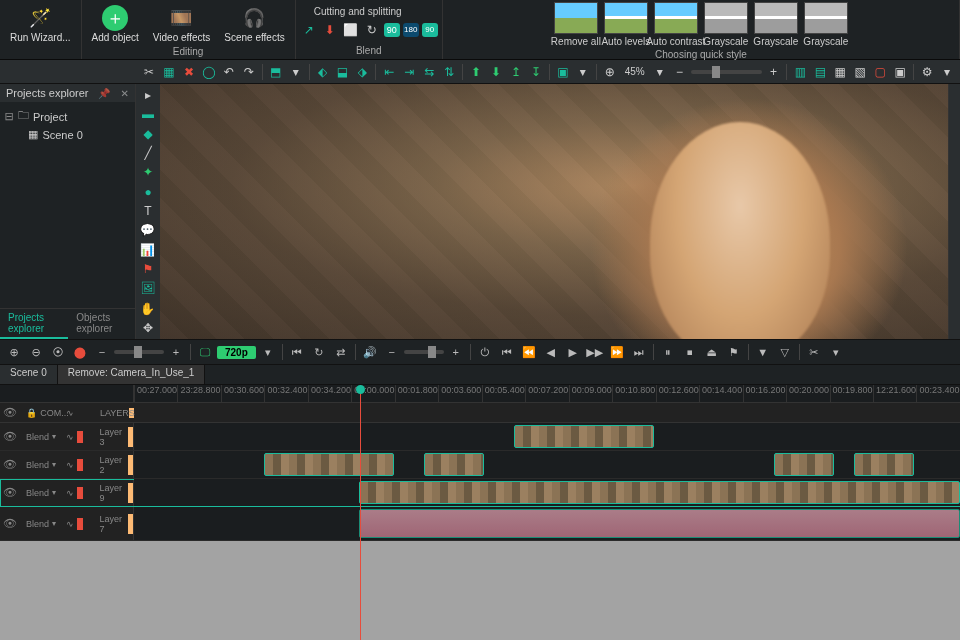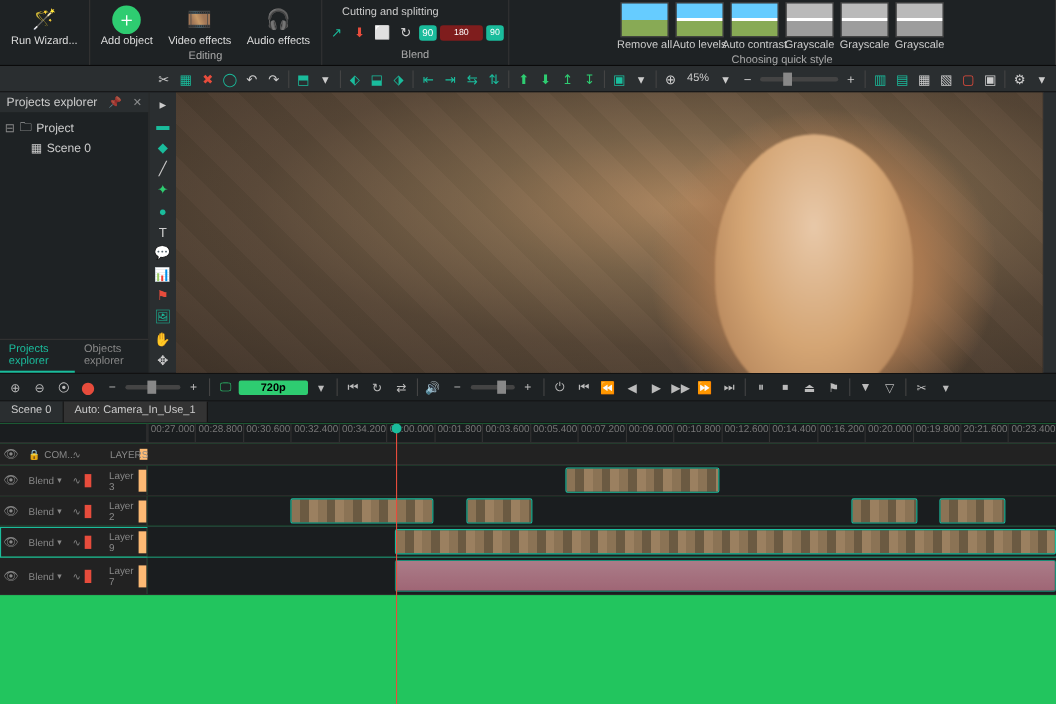--- a/index.html
+++ b/index.html
@@ -43,36 +43,36 @@
 .stool.red{color:#e74c3c}
 .stool.green{color:#2ecc71}
 .preview{flex:1;background:#111;display:flex;align-items:center;justify-content:center;position:relative}
 .preview-img{width:100%;height:100%;background:radial-gradient(ellipse at 60% 40%,#d4a574 0%,#8b7355 30%,#5a4a3a 60%,#3a3028 100%);position:relative;overflow:hidden}
 .preview-img::before{content:"";position:absolute;inset:0;background:repeating-linear-gradient(45deg,rgba(90,70,55,.3) 0 20px,rgba(70,55,40,.3) 20px 40px)}
 .face{position:absolute;right:15%;top:15%;width:180px;height:240px;background:radial-gradient(ellipse at 50% 35%,#e8c8a8 0%,#d4a574 50%,#a87850 100%);border-radius:50% 50% 45% 45%;filter:blur(1px)}
 .hair{position:absolute;right:5%;top:5%;width:320px;height:300px;background:radial-gradient(ellipse,#c89860 0%,#a87850 40%,transparent 70%);border-radius:50%}
 .right-scroll{width:12px;background:#2a2e30;border-left:1px solid #333}
 .transport{display:flex;align-items:center;background:#1e2224;height:26px;padding:0 4px;gap:2px;border-top:1px solid #111;border-bottom:1px solid #111}
 .trbtn{width:20px;height:20px;display:flex;align-items:center;justify-content:center;cursor:pointer;color:#bbb;font-size:11px}
-.res-badge{background:#2ecc71;color:#000;padding:1px 20px;border-radius:2px;font-size:10px;font-weight:bold}
+.res-badge{background:#2ecc71;color:#000;padding:1px 8px;border-radius:2px;font-size:10px;font-weight:bold}
 .timeline-tabs{display:flex;background:#1e2224;height:20px;border-bottom:1px solid #111}
 .ttab{padding:2px 10px;font-size:10px;cursor:pointer;background:#2a2e30;border-right:1px solid #111;color:#ccc}
 .ttab.active{background:#333}
 .ruler{display:flex;height:18px;background:#1a1d1f;border-bottom:1px solid #333;position:relative;font-size:9px;color:#777}
 .ruler-labels{position:absolute;left:134px;right:0;top:0;bottom:0;display:flex}
 .ruler-tick{flex:1;border-left:1px solid #333;padding-left:2px;white-space:nowrap;overflow:hidden}
 .playhead{position:absolute;top:0;bottom:0;width:1px;background:#e74c3c;left:360px;z-index:10}
 .playhead::before{content:"";position:absolute;top:0;left:-4px;width:9px;height:9px;background:#1abc9c;border-radius:50%}
-.timeline-body{flex:1;background:#22c55e;overflow:hidden;position:relative}
+.timeline-body{flex:1;background:#a3a3a3;overflow:hidden;position:relative}
 .track-header-row{display:flex;height:20px;background:#222;border-bottom:1px solid #333;align-items:center}
 .track-header-cell{padding:0 6px;font-size:9px;color:#888;display:flex;align-items:center;gap:3px}
 .thc1{width:20px;justify-content:center}
 .thc2{width:40px}
 .thc3{width:34px}
-.thc4{width:40px;border-right:7px solid #fdba74}
+.thc4{width:40px;border-right:5px solid #fdba74}
 .track{display:flex;height:28px;border-bottom:1px solid #2a2a2a}
 .track.active{outline:1px solid #1abc9c;outline-offset:-1px}
 .track-head{width:134px;display:flex;align-items:center;background:#222;border-right:1px solid #333}
 .track-content{flex:1;position:relative;background:#1a1d1f}
 .clip{position:absolute;top:2px;bottom:2px;border:1px solid #1abc9c;background:repeating-linear-gradient(90deg,#8b7355 0 8px,#6b5a42 8px 16px,#9b8060 16px 24px);border-radius:2px}
 .clip.audio{background:linear-gradient(#e8a5b5,#d8859a);opacity:.7}
 .eye{cursor:pointer;font-size:11px}
 .dd{font-size:8px;color:#888}
 </style>
 </head>
@@ -98,36 +98,36 @@
         <span class="lbl">Add
 object</span>
       </div>
       <div class="ribbon-btn">
         <span class="ico">🎞️</span>
         <span class="lbl">Video
 effects</span>
       </div>
       <div class="ribbon-btn">
         <span class="ico">🎧</span>
-        <span class="lbl">Audio
+        <span class="lbl">Scene
 effects</span>
       </div>
     </div>
     <div class="ribbon-group-label">Editing</div>
   </div>
   <div class="ribbon-group" style="min-width:140px">
     <div style="display:flex;flex-direction:column;gap:2px;flex:1;justify-content:center">
       <div style="font-size:10px;color:#ccc;padding-left:14px">Cutting and splitting</div>
       <div class="tool-row">
         <span class="small-ico" style="color:#1abc9c">↗</span>
         <span class="small-ico" style="color:#e74c3c">⬇</span>
         <span class="small-ico">⬜</span>
         <span class="small-ico">↻</span>
         <span class="small-ico" style="background:#1abc9c;color:#fff;border-radius:3px;font-size:9px;width:16px;height:14px">90</span>
-        <span class="small-ico" style="background:#7f1d1d;color:#fff;border-radius:3px;font-size:8px;width:39px;height:14px">180</span>
+        <span class="small-ico" style="background:#0c4a6e;color:#fff;border-radius:3px;font-size:8px;width:16px;height:14px">180</span>
         <span class="small-ico" style="background:#1abc9c;color:#fff;border-radius:3px;font-size:8px;width:16px;height:14px">90</span>
       </div>
     </div>
     <div class="ribbon-group-label">Blend</div>
   </div>
   <div class="ribbon-group" style="flex:1">
     <div class="ribbon-group-items" style="gap:6px;padding-bottom:14px">
       <div class="qstyle removeall">
           <span class="qlbl">Remove all</span>
         </div>
@@ -289,45 +289,45 @@
   <span class="sep"></span>
   <span class="trbtn">▼</span>
   <span class="trbtn">▽</span>
   <span class="sep"></span>
   <span class="trbtn">✂</span>
   <span class="trbtn">▾</span>
 </div>
 
 <div class="timeline-tabs">
   <div class="ttab">Scene 0</div>
-  <div class="ttab active">Auto: Camera_In_Use_1</div>
+  <div class="ttab active">Remove: Camera_In_Use_1</div>
 </div>
 
 <div class="timeline-body">
   <div class="ruler">
     <div style="width:134px;border-right:1px solid #333"></div>
     <div class="ruler-labels">
       <div class="ruler-tick">00:27.000</div>
-      <div class="ruler-tick">00:28.800</div>
+      <div class="ruler-tick">23:28.800</div>
       <div class="ruler-tick">00:30.600</div>
       <div class="ruler-tick">00:32.400</div>
       <div class="ruler-tick">00:34.200</div>
       <div class="ruler-tick">00:00.000</div>
       <div class="ruler-tick">00:01.800</div>
       <div class="ruler-tick">00:03.600</div>
       <div class="ruler-tick">00:05.400</div>
       <div class="ruler-tick">00:07.200</div>
       <div class="ruler-tick">00:09.000</div>
       <div class="ruler-tick">00:10.800</div>
       <div class="ruler-tick">00:12.600</div>
       <div class="ruler-tick">00:14.400</div>
       <div class="ruler-tick">00:16.200</div>
       <div class="ruler-tick">00:20.000</div>
       <div class="ruler-tick">00:19.800</div>
-      <div class="ruler-tick">20:21.600</div>
+      <div class="ruler-tick">12:21.600</div>
       <div class="ruler-tick">00:23.400</div>
     </div>
   </div>
   <div class="playhead"></div>
 
   <div class="track-header-row">
     <div class="track-header-cell thc1">
         <span class="eye">👁</span>
       </div>
     <div class="track-header-cell thc2">

